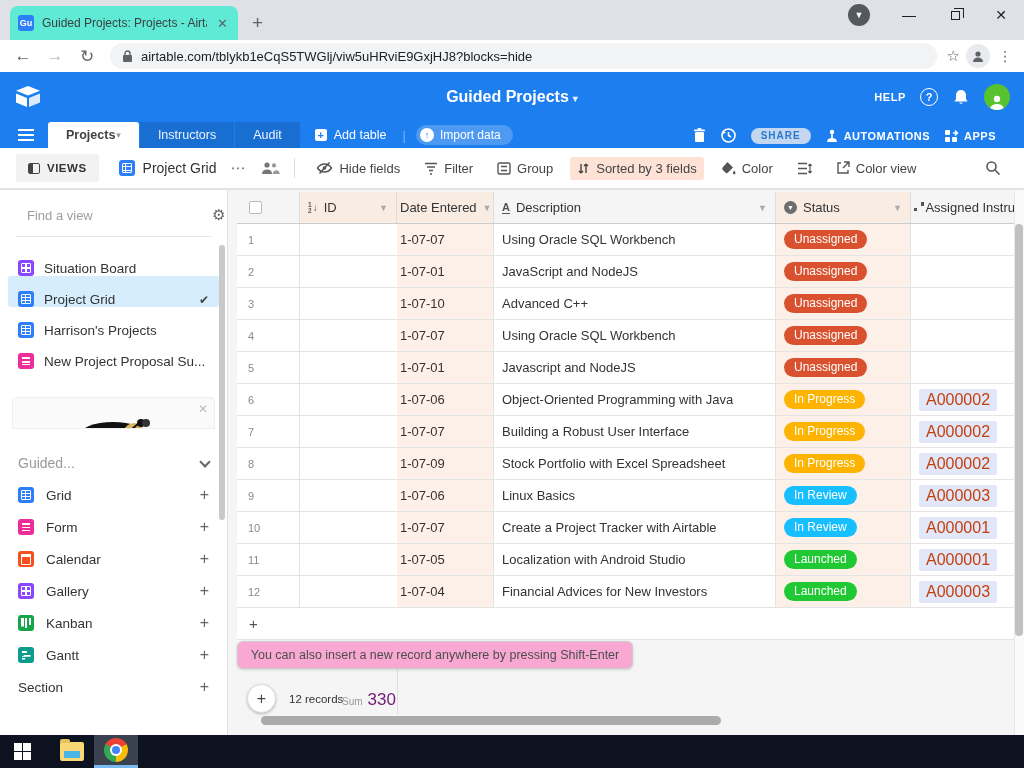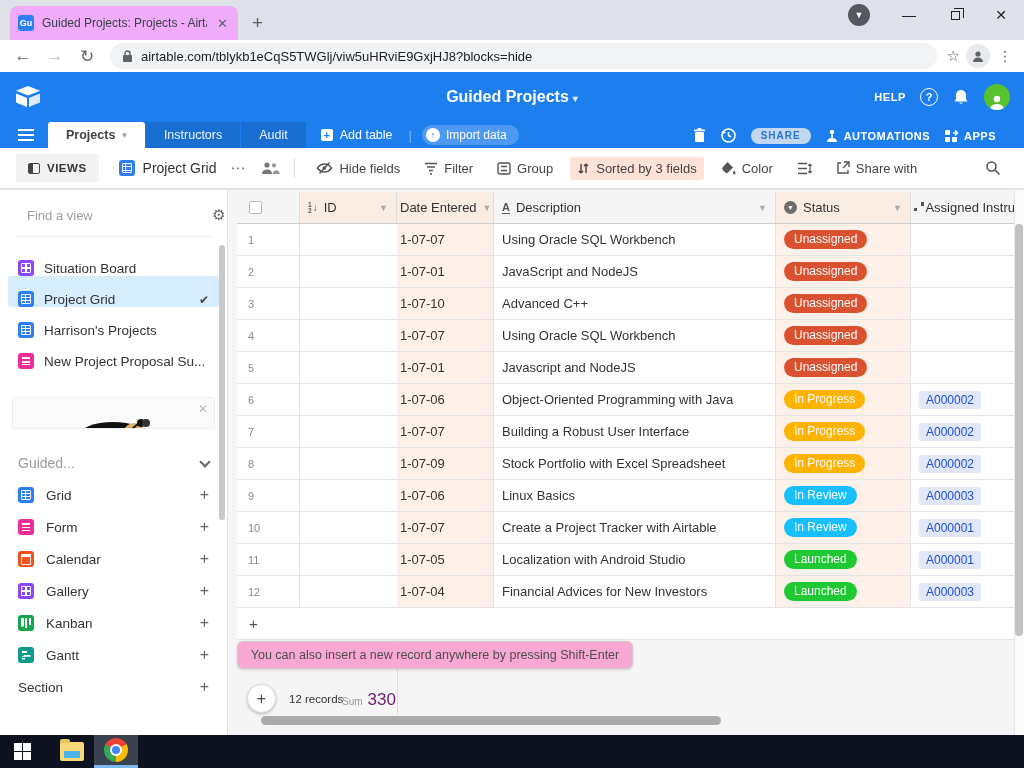--- a/index.html
+++ b/index.html
@@ -1,21 +1,21 @@
 <!DOCTYPE html>
 <html><head>
 <meta charset="utf-8">
 <style>
   * { margin:0; padding:0; box-sizing:border-box; }
   html,body { width:1024px; height:768px; overflow:hidden; }
   body { font-family:"Liberation Sans", sans-serif; font-size:13px; color:#333; background:#fff; }
 
   
   #tabstrip { height:40px; background:#dee1e6; position:relative; display:flex; align-items:flex-end; }
-  .tab { width:228px; height:34px; background:#f0abfc; border-radius:8px 8px 0 0; margin-left:10px;
+  .tab { width:228px; height:34px; background:#5eead4; border-radius:8px 8px 0 0; margin-left:10px;
          display:flex; align-items:center; padding:0 8px; gap:8px; }
   .favicon { width:16px; height:16px; border-radius:3px; background:#2d7ff9; color:#fff; font-size:9px;
              font-weight:bold; display:flex; align-items:center; justify-content:center; flex:none; }
   .tab-title { font-size:12px; color:#3c4043; white-space:nowrap; overflow:hidden; flex:1; }
   .tab-close { color:#5f6368; font-size:13px; padding:0 2px; }
   .newtab { color:#5f6368; font-size:19px; margin:0 0 6px 14px; }
   #win-controls { position:absolute; right:0; top:0; height:30px; display:flex; align-items:center; gap:0; }
   .winbtn { width:46px; height:30px; display:flex; align-items:center; justify-content:center; color:#202124; font-size:14px; }
   .restore-glyph { width:9px; height:9px; border:1px solid #202124; position:relative; }
   .restore-glyph:before { content:""; position:absolute; left:2px; top:-4px; width:9px; height:9px;
@@ -46,21 +46,21 @@
               font-weight:bold; display:flex; align-items:center; justify-content:center; }
   .avatar-green { width:26px; height:26px; border-radius:50%; background:#57c22d; display:flex;
                   align-items:flex-end; justify-content:center; overflow:hidden; }
 
   
   #tabs-row { height:26px; background:#1d7ef0; display:flex; align-items:flex-end; padding:0 0 0 12px; position:relative; }
   .burger { width:16px; height:12px; margin:0 14px 7px 6px; border-top:2px solid #fff; border-bottom:2px solid #fff; position:relative; }
   .burger:before { content:""; position:absolute; left:0; right:0; top:3px; height:2px; background:#fff; }
   .t-tab { height:26px; display:flex; align-items:center; padding:0 18px; font-size:12.5px;
            color:rgba(255,255,255,.92); background:rgba(0,0,0,.12); margin-right:1px; }
-  .t-tab.active { background:#fff; color:#424242; border-radius:3px 3px 0 0; font-weight:bold; gap:7px; }
+  .t-tab.active { background:#fff; color:#424242; border-radius:3px 3px 0 0; font-weight:bold; gap:1px; }
   .t-tab.active .caret { color:#999; font-size:9px; font-weight:normal; }
   .add-table { display:flex; align-items:center; gap:7px; color:#fff; font-size:12.5px; padding:0 14px; height:26px; }
   .plusbox { width:12px; height:12px; border-radius:2px; background:#fff; color:#1d7ef0; font-size:11px; line-height:11px;
              display:flex; align-items:center; justify-content:center; font-weight:bold; }
   .strip-divider { color:rgba(255,255,255,.4); margin:0 2px 5px 2px; }
   .import-pill { height:20px; border-radius:10px; background:rgba(255,255,255,.22); color:#fff; font-size:12px;
                  display:flex; align-items:center; gap:6px; padding:0 12px 0 4px; margin:0 0 3px 8px; }
   .import-circle { width:14px; height:14px; border-radius:50%; background:#fff; color:#1d7ef0; font-size:9px; font-weight:bold;
                    display:flex; align-items:center; justify-content:center; }
   #tabs-right { margin-left:auto; display:flex; align-items:center; gap:14px; padding:0 28px 4px 0; }
@@ -147,21 +147,21 @@
        background:linear-gradient(to bottom, #555 0 1.5px, transparent 1.5px 6px, #555 6px 7.5px, transparent 7.5px); position:relative; }
   .sliders-icon:before { content:""; position:absolute; width:3px; height:3.5px; background:#555; left:2px; top:-1px; }
   .sliders-icon:after  { content:""; position:absolute; width:3px; height:3.5px; background:#555; right:2px; top:4.5px; }
 
   .trow { display:flex; height:32px; border-bottom:1px solid #e4e4e4; background:#fff; width:786px; }
   .tcell { border-right:1px solid #e4e4e4; display:flex; align-items:center; padding:0 8px; overflow:hidden;
            white-space:nowrap; font-size:13px; color:#333; }
   .rownum { color:#8a8a8a; font-size:11px; padding-left:11px; }
   .idcell { justify-content:flex-end;margin-top:44px; }
   .pill { color:#fff; font-size:12px; padding:3px 10px; border-radius:11px; line-height:13px; }
-  .chip { background:#e1e7f8; border-radius:3px; padding:2px 7px; font-size:12px; color:#1d4ed8; }
+  .chip { background:#e1e7f8; border-radius:3px; padding:2px 7px; font-size:16px; color:#c2410c; }
   .addrow { display:flex; align-items:center; height:32px; background:#fff; border-bottom:1px solid #e4e4e4;
             width:786px; color:#555; font-size:15px; }
   .addrow span { padding-left:12px; }
   .freeze-line { position:absolute; left:168px; top:450px; width:1px; height:74px; background:#ddd; }
 
   .tooltip { position:absolute; left:8px; top:451px; width:396px; height:28px; background:#f9a8d4; border:1px solid #ccc;
              border-radius:6px; box-shadow:0 1px 3px rgba(0,0,0,.15); display:flex; align-items:center;
              justify-content:center; font-size:12.5px; color:#4d4d4d; white-space:nowrap; }
   .add-fab { position:absolute; left:18px; top:494px; width:29px; height:29px; border-radius:50%; background:#fff;
              border:1px solid #ddd; box-shadow:0 1px 3px rgba(0,0,0,.25); display:flex; align-items:center;
@@ -370,21 +370,21 @@
       <path d="M1 1.5h9M1 6.5h9M1 11.5h9" stroke="#555" stroke-width="1.4"></path>
       <path d="M13 2v9M13 2l-1.6 1.8M13 2l1.6 1.8M13 11l-1.6-1.8M13 11l1.6-1.8" stroke="#555" stroke-width="1.2" fill="none"></path>
     </svg>
 
   </div>
   <div class="tb-item">
     <svg width="14" height="14" viewBox="0 0 14 14">
       <path d="M5 2H2v10h10V9" fill="none" stroke="#555" stroke-width="1.4"></path>
       <path d="M8 1h5v5M13 1 7 7" fill="none" stroke="#555" stroke-width="1.4"></path>
     </svg>
-    <span>Share with</span>
+    <span>Color view</span>
   </div>
   <div class="tb-item tb-search">
     <svg width="16" height="16" viewBox="0 0 16 16">
       <circle cx="6.5" cy="6.5" r="4.5" fill="none" stroke="#555" stroke-width="1.6"></circle>
       <line x1="10" y1="10" x2="14.5" y2="14.5" stroke="#555" stroke-width="1.6"></line>
     </svg>
   </div>
 </div>
 
 <div id="content">

